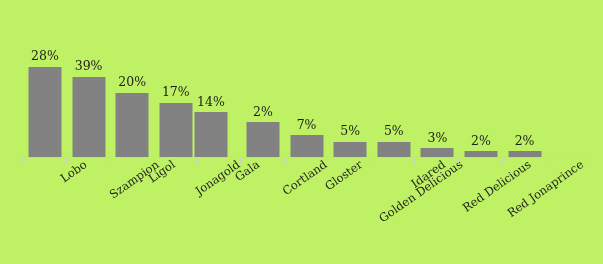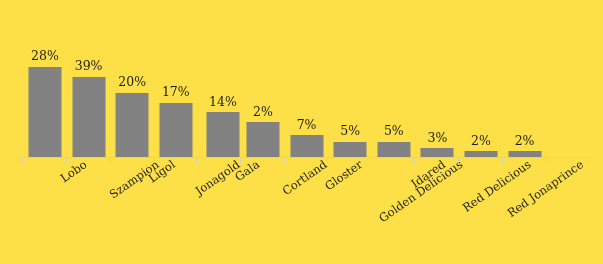--- a/index.html
+++ b/index.html
@@ -5,21 +5,21 @@
   html,body{margin:0;padding:0;}
   body{
     width:603px;height:264px;
     background:#ffffff;
     font-family:"DejaVu Serif","Liberation Serif",serif;
     overflow:hidden;
   }
   #chart-root{
     position:relative;
     width:603px;height:264px;
-    background:#fde047;
+    background:#bef264;
   }
   
   #plot{
     position:absolute;
     left:0px;top:0px;
     width:603px;height:158px;
   }
   .bar-slot{
     position:absolute;
     bottom:0;
@@ -90,21 +90,21 @@
         <div class="bar-value" style="bottom: 85.4516px;">39%</div>
       </div>
       <div class="bar-slot" style="left: 109.2px; text-align: center;">
         <div class="bar" title="Ligol: 20%" style="height: 65.1613px; background: rgb(130, 130, 130);"></div>
         <div class="bar-value" style="bottom: 69.1613px;">20%</div>
       </div>
       <div class="bar-slot" style="left: 152.8px;">
         <div class="bar" title="Jonagold: 17%" style="height: 55.3871px; background: rgb(130, 130, 130);"></div>
         <div class="bar-value" style="bottom: 59.3871px;">17%</div>
       </div>
-      <div class="bar-slot" style="left: 200px;">
+      <div class="bar-slot" style="left: 188px;">
         <div class="bar" title="Gala: 14%" style="height: 45.6129px; background: rgb(130, 130, 130);"></div>
         <div class="bar-value" style="bottom: 49.6129px;">14%</div>
       </div>
       <div class="bar-slot" style="left: 240px;">
         <div class="bar" title="Cortland: 11%" style="height: 35.8387px; background: rgb(130, 130, 130);"></div>
         <div class="bar-value" style="bottom: 39.8387px;">2%</div>
       </div>
       <div class="bar-slot" style="left: 283.6px;">
         <div class="bar" title="Gloster: 7%" style="height: 22.8065px; background: rgb(130, 130, 130);"></div>
         <div class="bar-value" style="bottom: 26.8065px;">7%</div>

